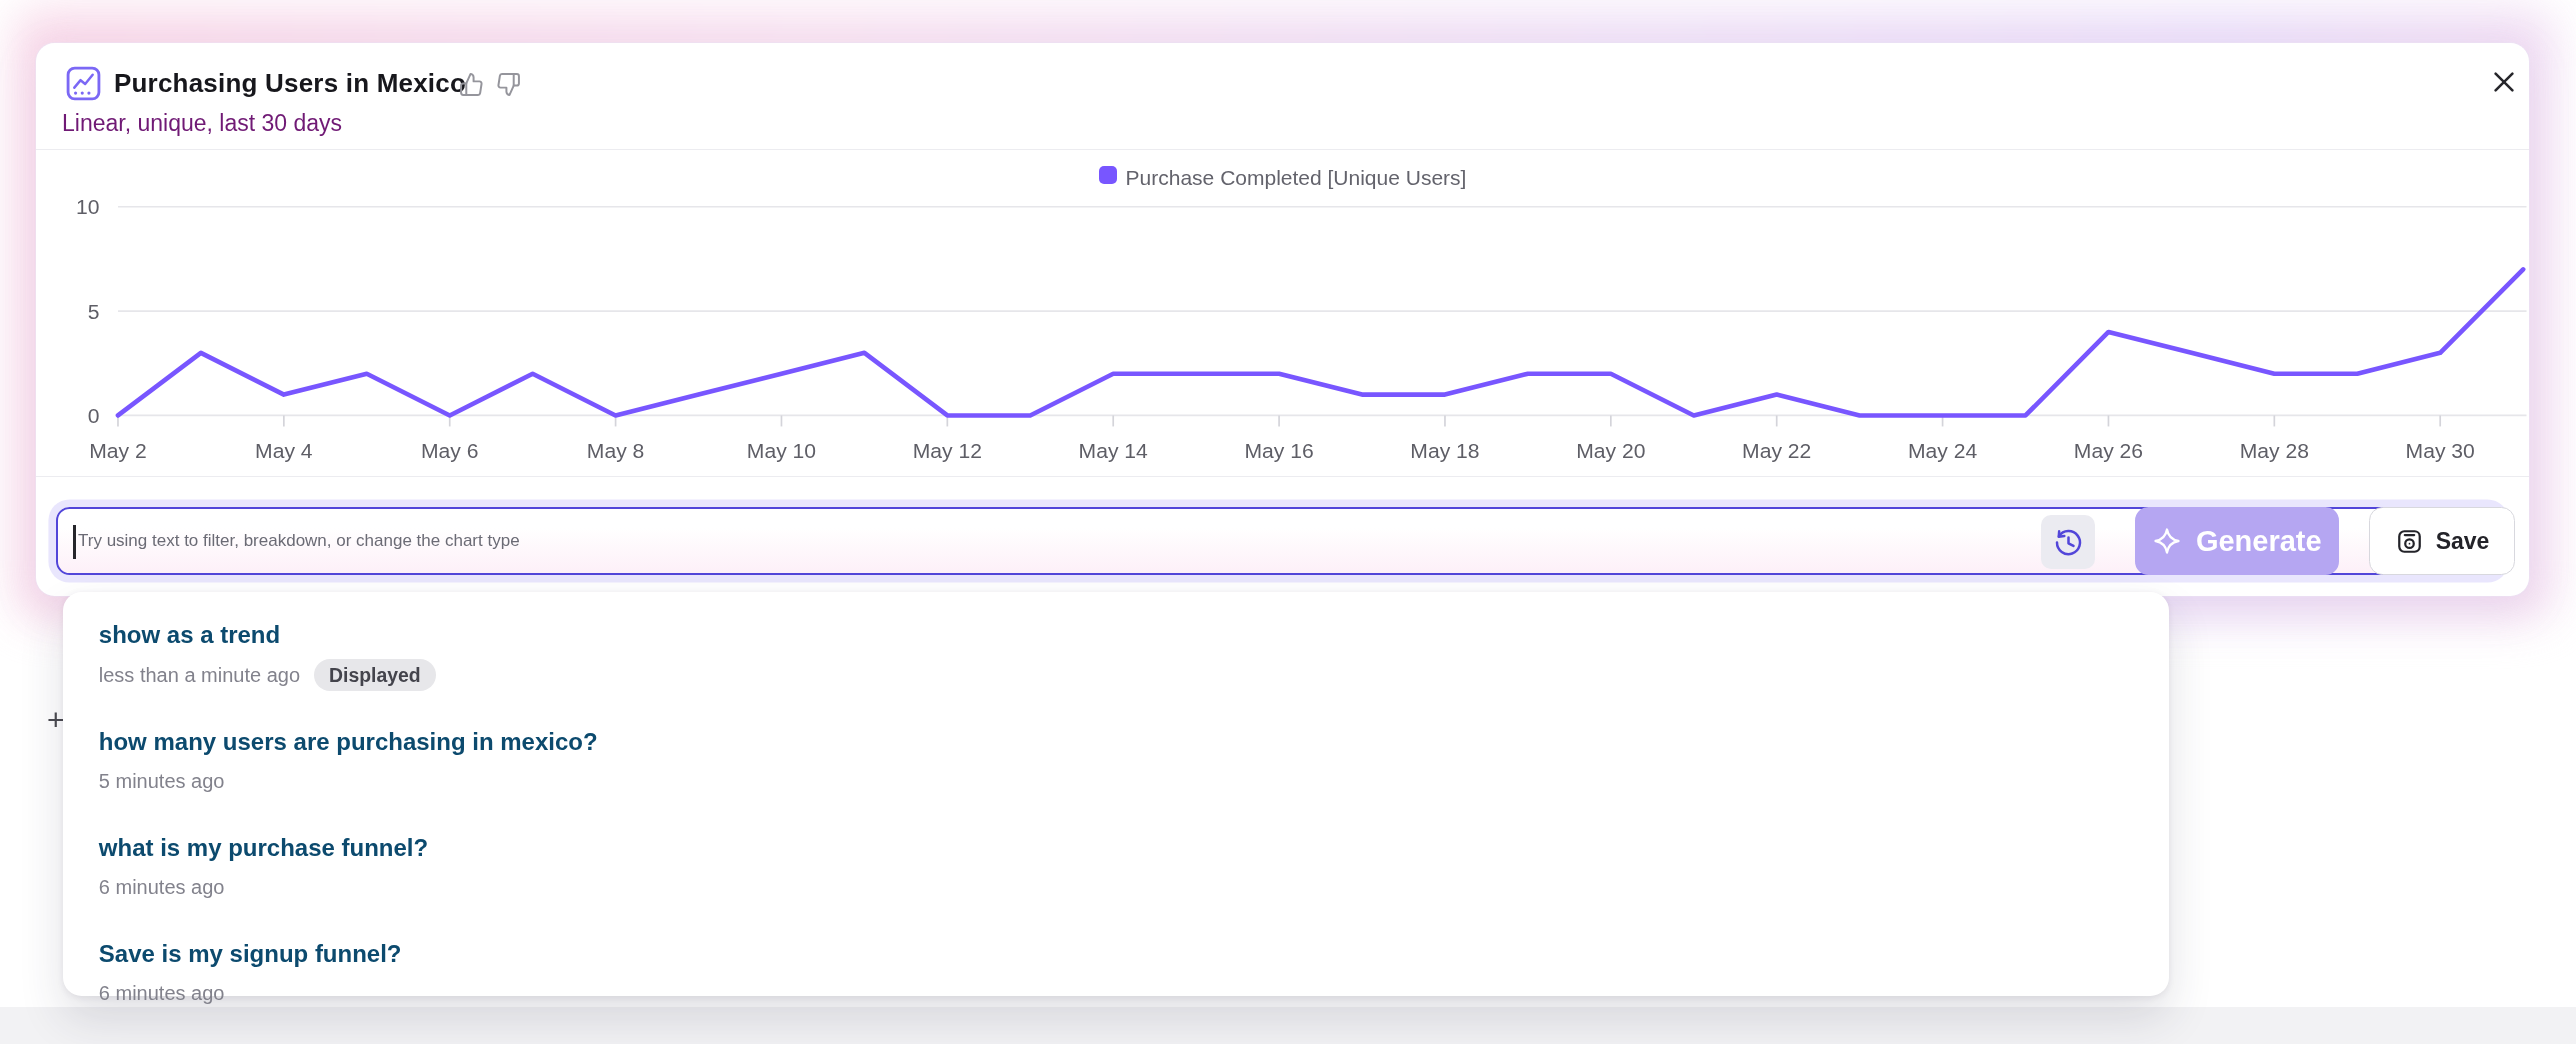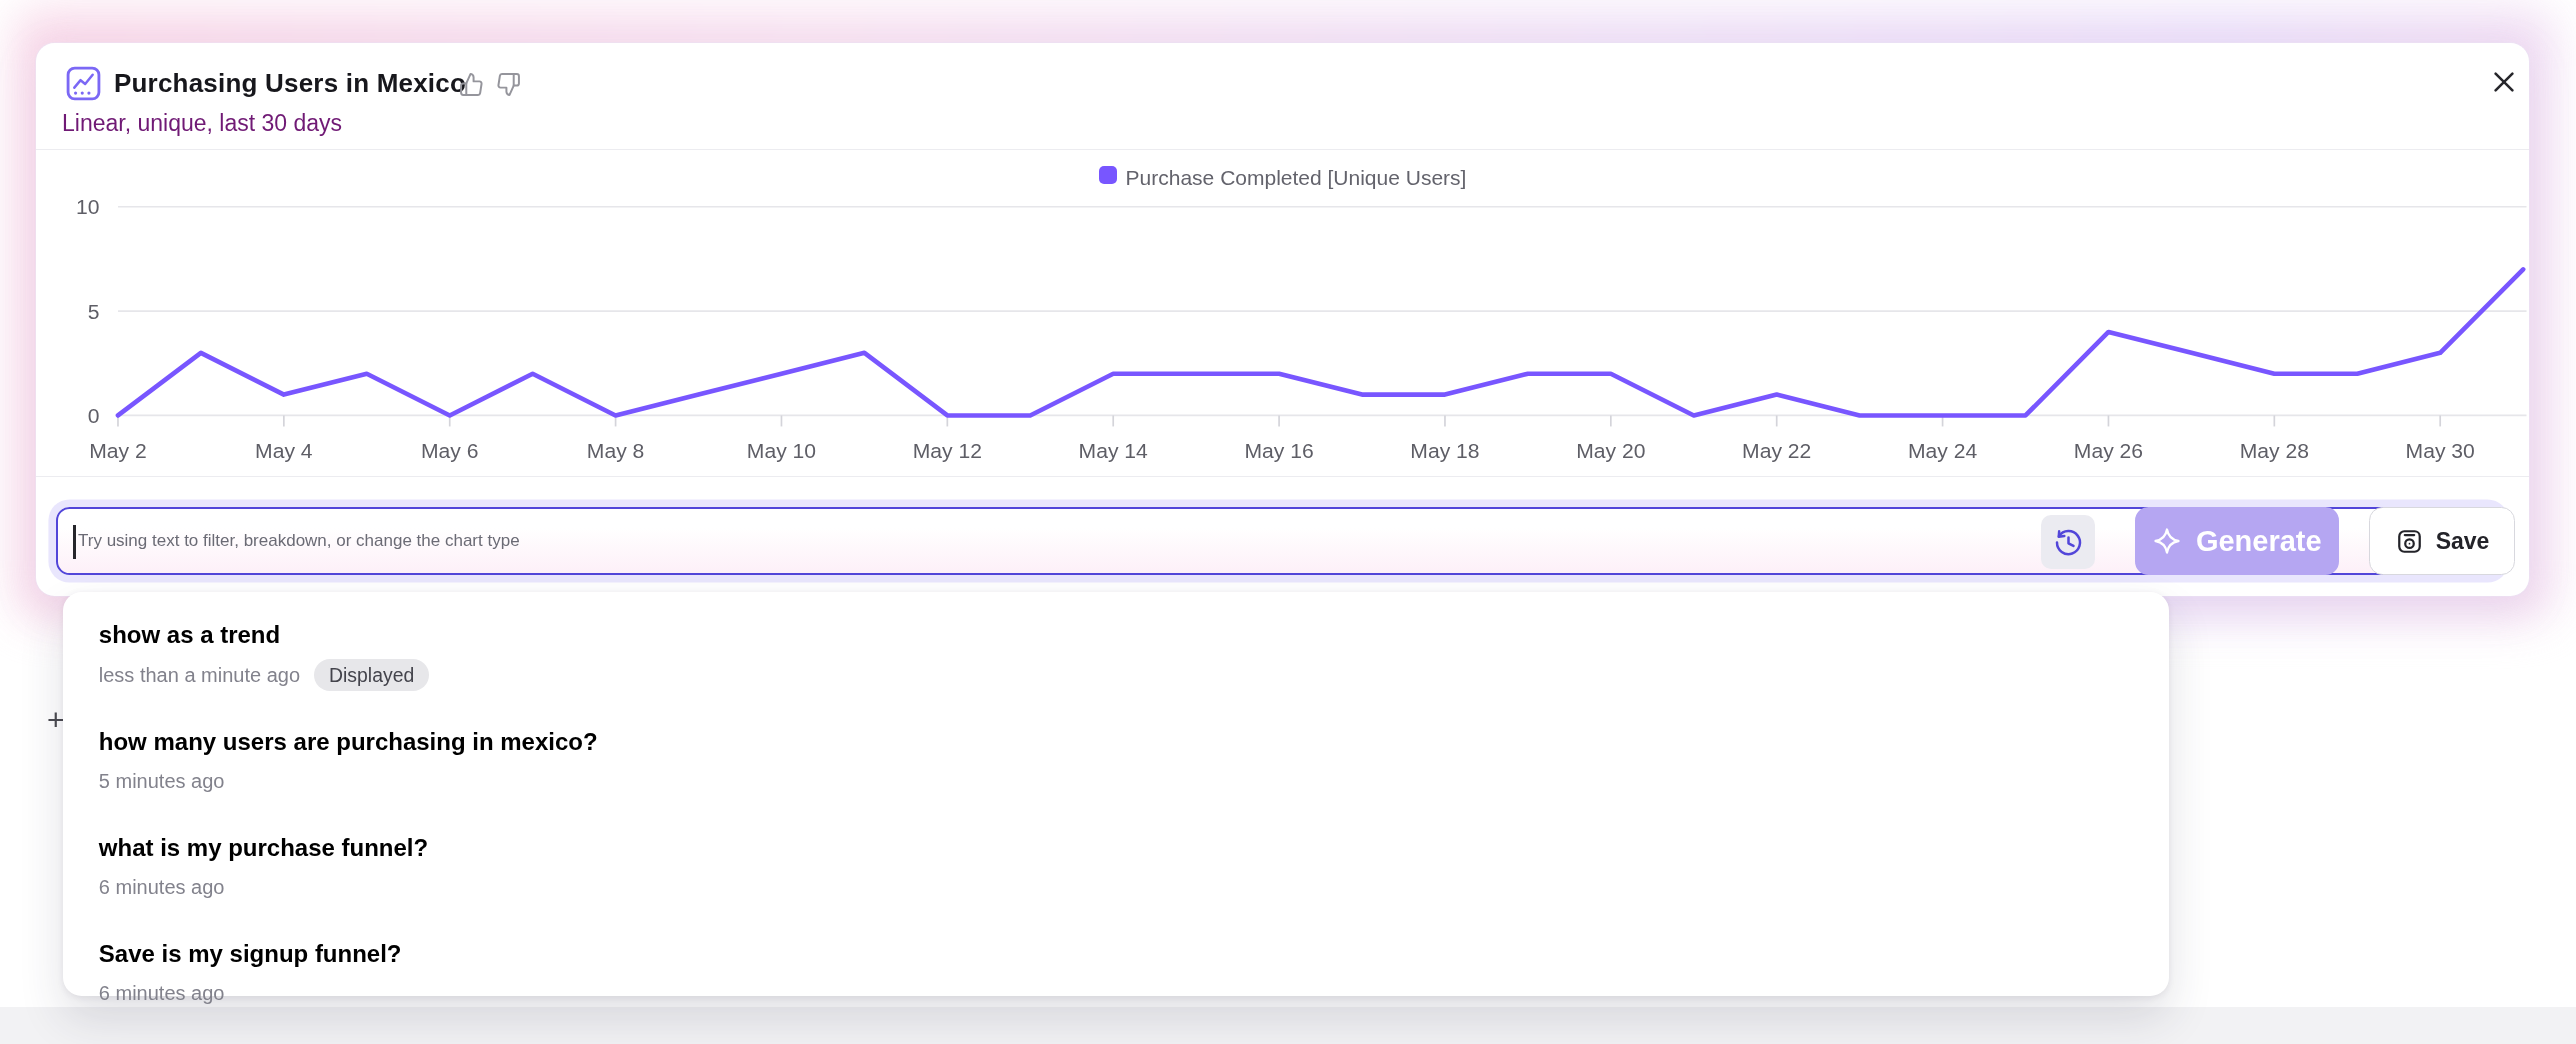--- a/index.html
+++ b/index.html
@@ -87,25 +87,25 @@
 
   
   .plus-glyph { position:absolute; left:47px; top:703px; font-size:30px; color:#4a4a50; z-index:1; }
   .dropdown {
     position:absolute; left:63px; top:592px; width:2106px; height:404px;
     background:#ffffff; border-radius:18.6px; z-index:5;
     box-shadow:0 22px 46px rgba(45,40,70,.14), 0 1.7px 6.8px rgba(45,40,70,.08);
     padding:24px 29px 0 29px;
   }
   .dd-item { padding:3.4px 6.8px 0 6.8px; margin-bottom:30px; cursor:pointer; border-radius:10px; }
-  .dd-query { font-size:24px; font-weight:700; color:#000000; line-height:32px; }
+  .dd-query { font-size:24px; font-weight:700; color:#0c4a6e; line-height:32px; }
   .dd-meta { display:flex; align-items:center; gap:14px; margin-top:6.8px; height:34px; }
   .dd-time { font-size:20px; color:#82828c; }
   .dd-badge {
-    background:#e7e7ea; color:#44444c; font-size:19.4px; font-weight:400;
+    background:#e7e7ea; color:#44444c; font-size:19.4px; font-weight:700;
     border-radius:844px; padding:4.2px 15px; line-height:24px;
   }
 </style>
 </head>
 <body>
 
 <div class="glow"></div>
 <div class="bottom-band"></div>
 
 <div class="card">

